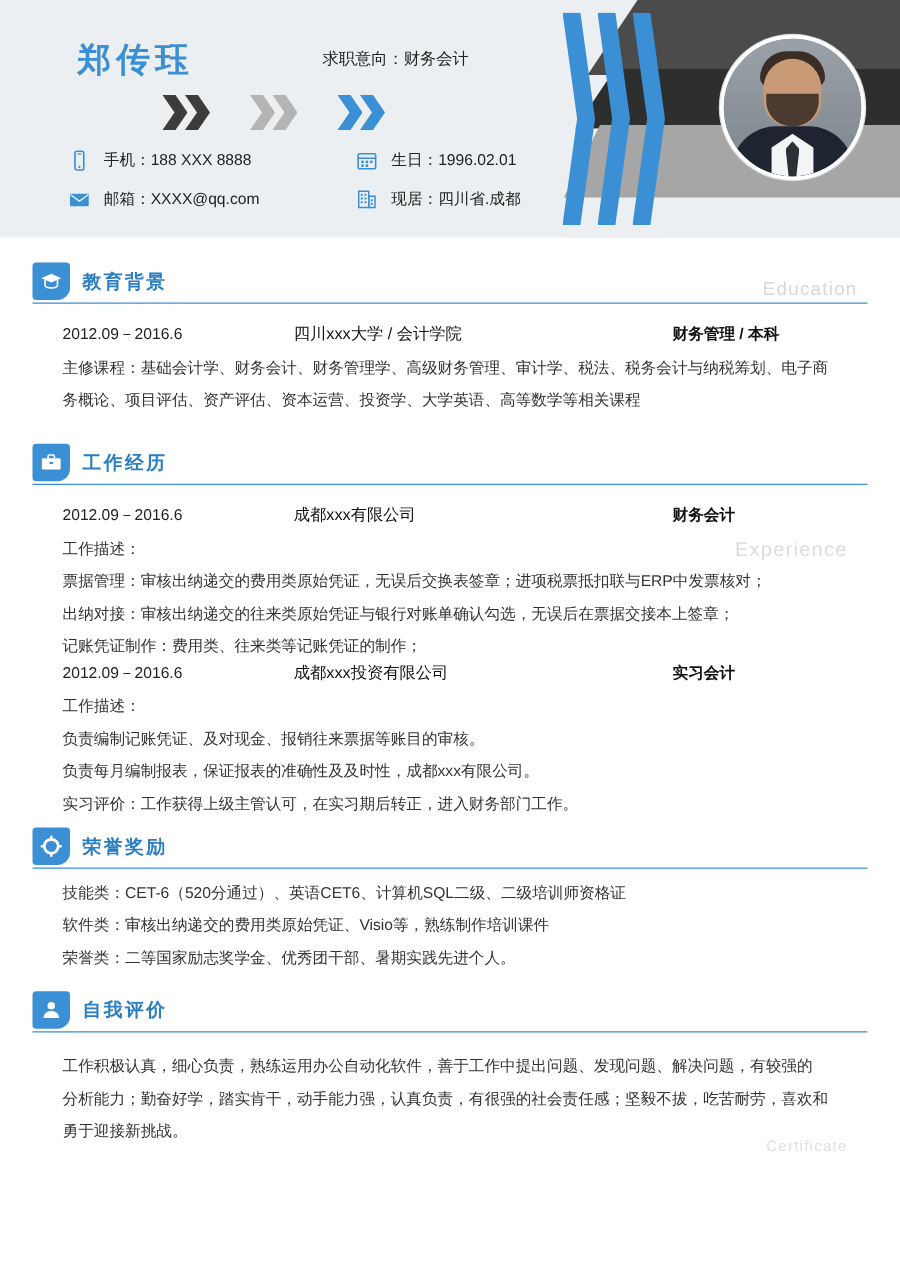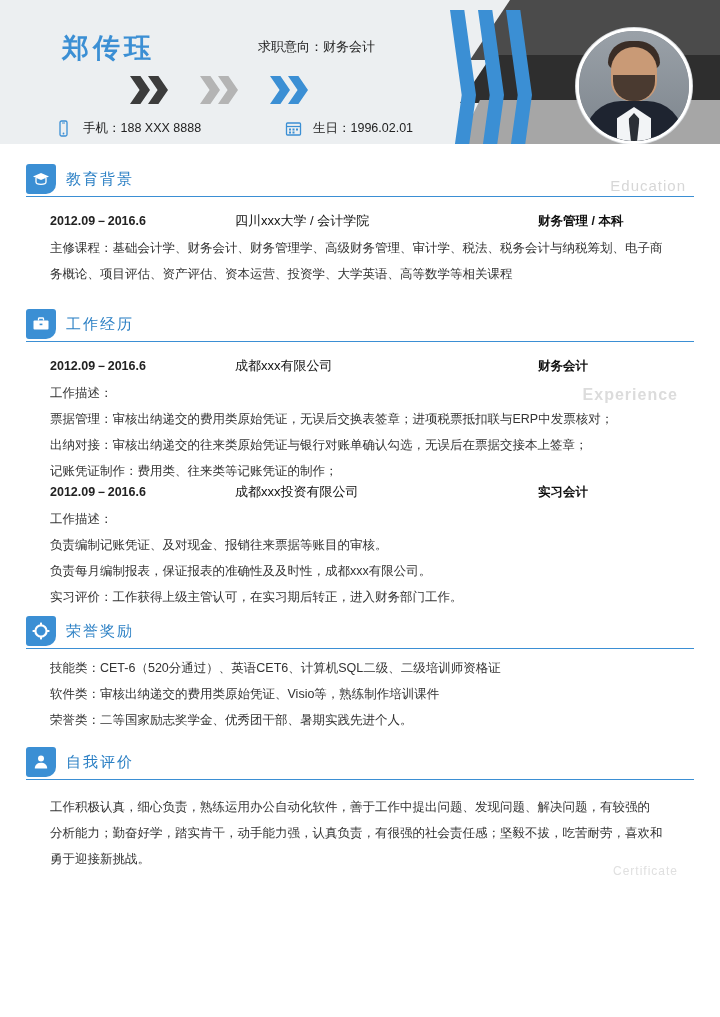--- a/index.html
+++ b/index.html
@@ -13,21 +13,21 @@
     font-family: "Liberation Sans", "DejaVu Sans", sans-serif;
     color: #333;
     position: relative;
     overflow: hidden;
   }
 
   
   .header {
     position: relative;
     width: 720px;
-    height: 144px;
+    height: 190px;
     background: #eceff1;
     overflow: hidden;
   }
   .header-bg-grey-top {
     position: absolute;
     right: 0; top: 0;
     width: 270px; height: 60px;
     background: #4b4b4b;
     clip-path: polygon(60px 0, 270px 0, 270px 60px, 20px 60px);
   }
@@ -174,21 +174,21 @@
   .sec-icon {
     width: 30px; height: 30px;
     background: #3b8fd4;
     border-radius: 3px 3px 10px 3px;
     display: flex; align-items: center; justify-content: center;
     margin-right: 10px;
     color: #fff;
   }
   .sec-title {
     font-size: 15px;
-    font-weight: normal;
+    font-weight: bold;
     color: #2a7fc4;
     letter-spacing: 2px;
   }
   .sec-watermark {
     position: absolute;
     right: 8px; bottom: 2px;
     font-size: 15px;
     color: #d7d7d7;
     letter-spacing: 1px;
   }
@@ -199,31 +199,30 @@
     line-height: 26px;
     color: #333;
   }
   .row3 {
     display: flex;
     align-items: baseline;
     font-size: 12.5px;
     line-height: 28px;
     margin-top: 4px;
   }
-  .row3 .c-date { width: 185px; font-weight: bold; color: #222; }
+  .row3 .c-date { width: 185px; font-weight: normal; color: #222; }
   .row3 .c-org  { flex: 1; font-weight: normal; font-size: 13px; color: #111; }
   .row3 .c-role { width: 150px; font-weight: bold; color: #111; text-align: left; }
 
   .wm-experience {
     position: absolute;
     right: 42px;
     font-size: 16px;
     color: #dcdcdc;
     letter-spacing: 1px;
-    font-weight: bold;
   }
   .wm-cert {
     position: absolute;
     right: 42px;
     font-size: 12px;
     color: #e0e0e0;
     letter-spacing: 1px;
   }
   .spacer-s { height: 10px; }
   .spacer-m { height: 18px; }

